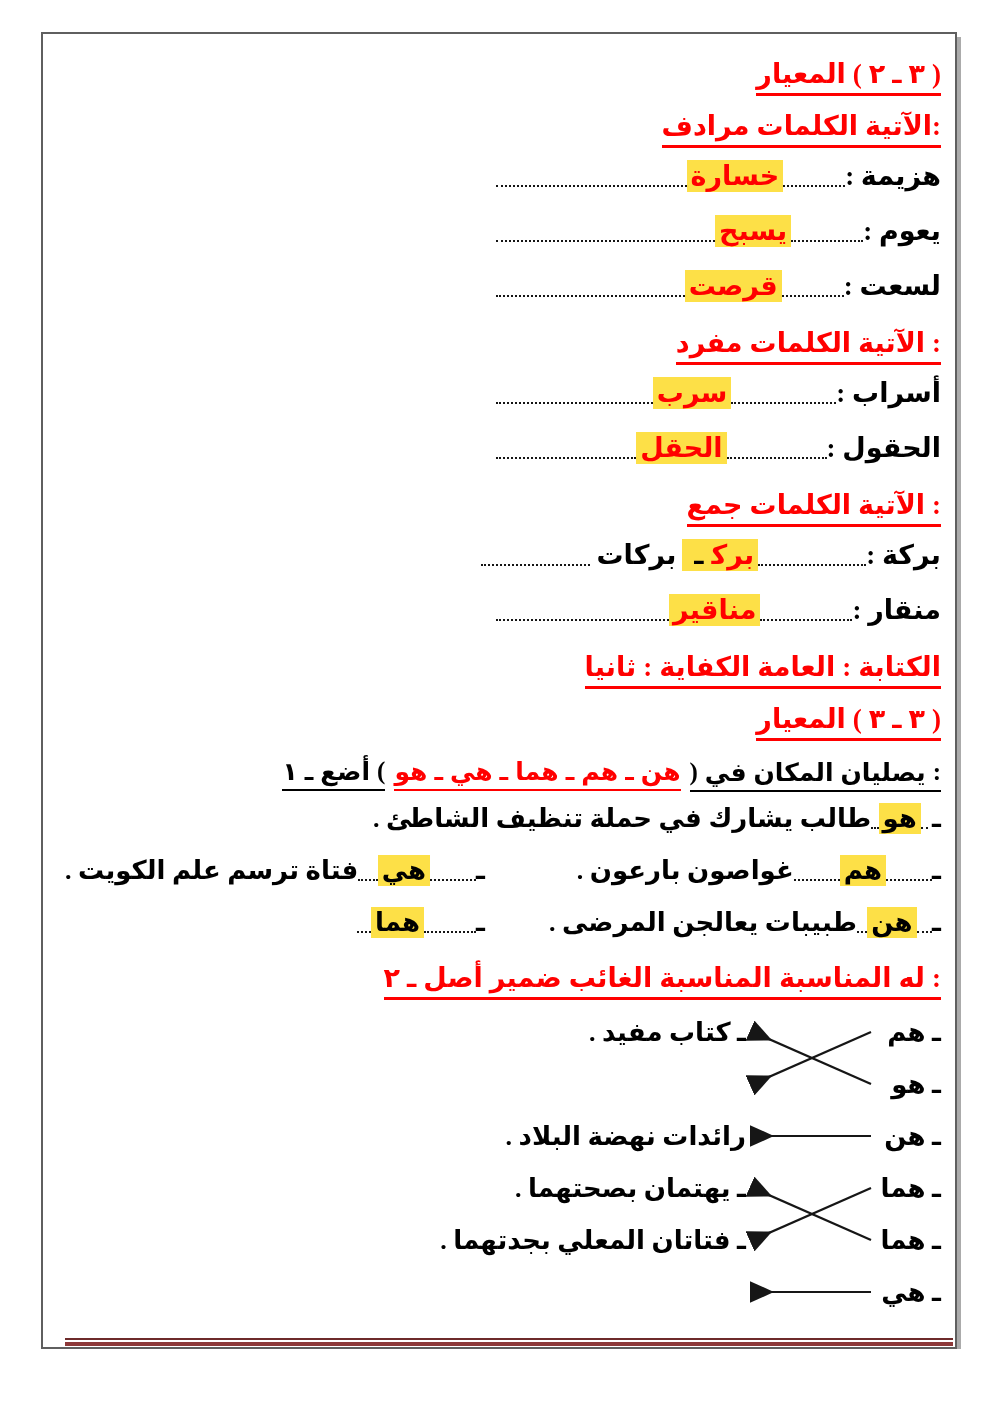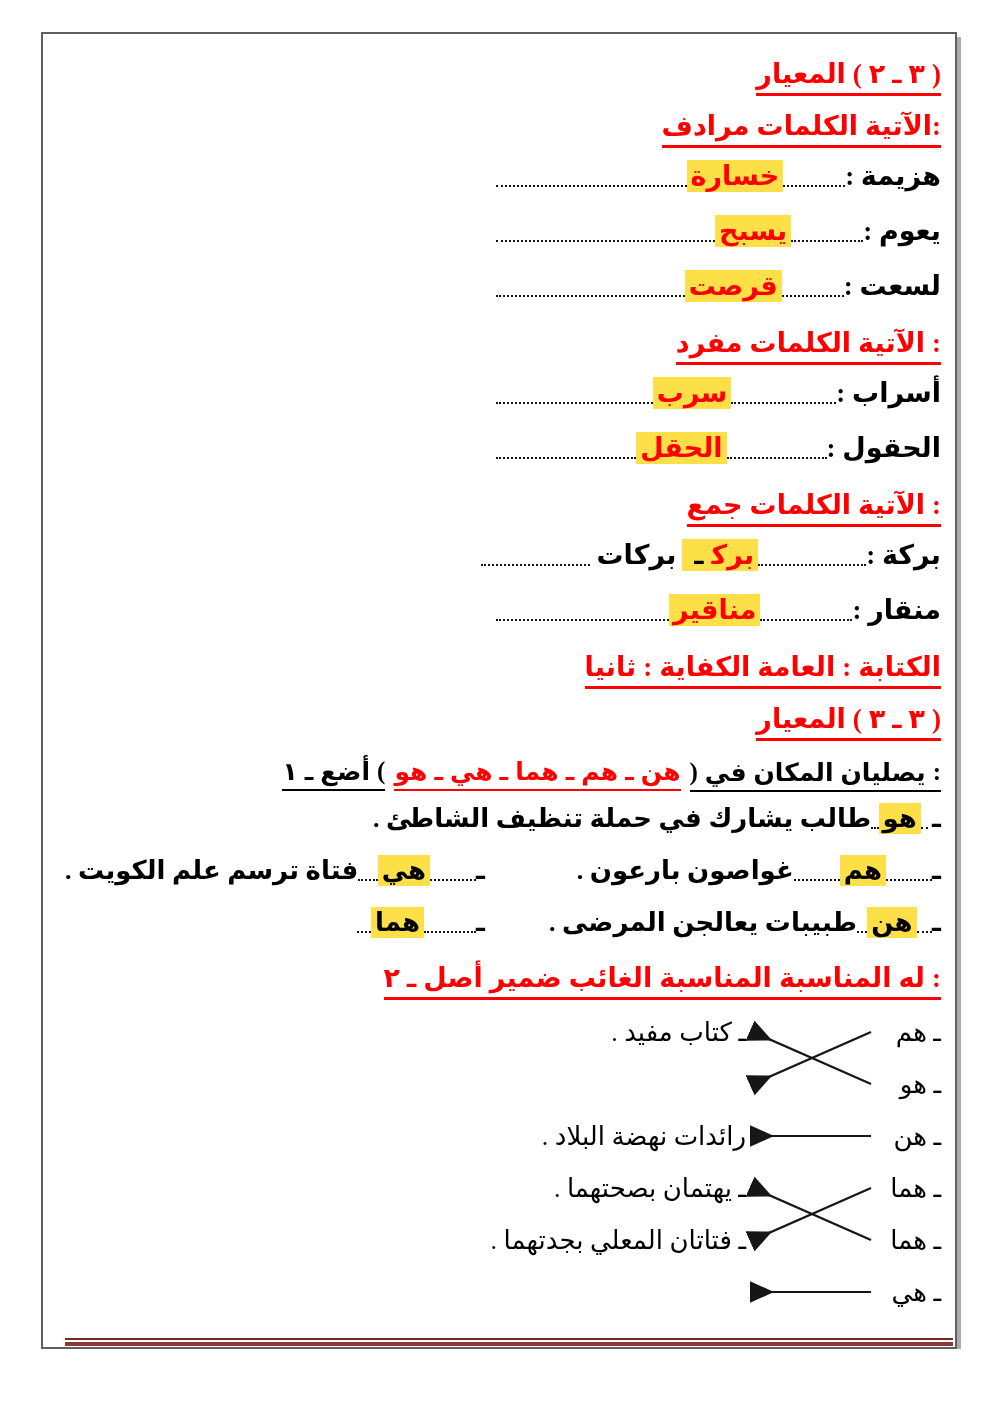--- a/index.html
+++ b/index.html
@@ -43,21 +43,21 @@
   .exrow .txt { flex-shrink: 0; }
   .exrow .bullet { flex-shrink: 0; margin-left: 4px; }
   .row1 { width: 568px; }
   .tworow { display: flex; justify-content: space-between; height: 52px; width: 100%; }
   .seg { display: flex; align-items: center; white-space: nowrap; font-size: 26px; }
   .seg.r { width: 392px; } .seg.l { width: 420px; }
   .match { position: relative; height: 312px; margin-top: 6px; }
   .mrow { position: relative; height: 52px; }
   .pron, .phrase {
     position: absolute; top: 50%; transform: translateY(-50%);
-    white-space: nowrap; font-size: 26px; font-weight: normal; direction: rtl;
+    white-space: nowrap; font-size: 26px; font-weight: bold; direction: rtl;
   }
   .pron { right: 0; } .phrase { right: 195px; }
   .arrows { position: absolute; left: 0; top: 0; width: 876px; height: 312px; direction: ltr; }
   .arrows line { stroke: #161616; stroke-width: 2.2; }
   .rule { position: relative; height: 9px; margin: 20px -12px 0 0; border-top: 2px solid #6d2b2b; }
   .rule::after { content: ""; position: absolute; top: 2px; left: 0; right: 0; height: 4px; background: #8c3839; }
   .frow { direction: ltr; display: flex; justify-content: space-between; align-items: center; margin-top: 6px; padding-right: 126px; }
   .credit { direction: ltr; display: flex; gap: 6px; color: #ff0000; font-size: 19px; font-weight: bold; white-space: nowrap; }
   .pageno { direction: ltr; display: flex; gap: 5px; color: #000; font-size: 17px; font-weight: bold; border-bottom: 1.5px solid #444; padding-bottom: 1px; }
 </style>

